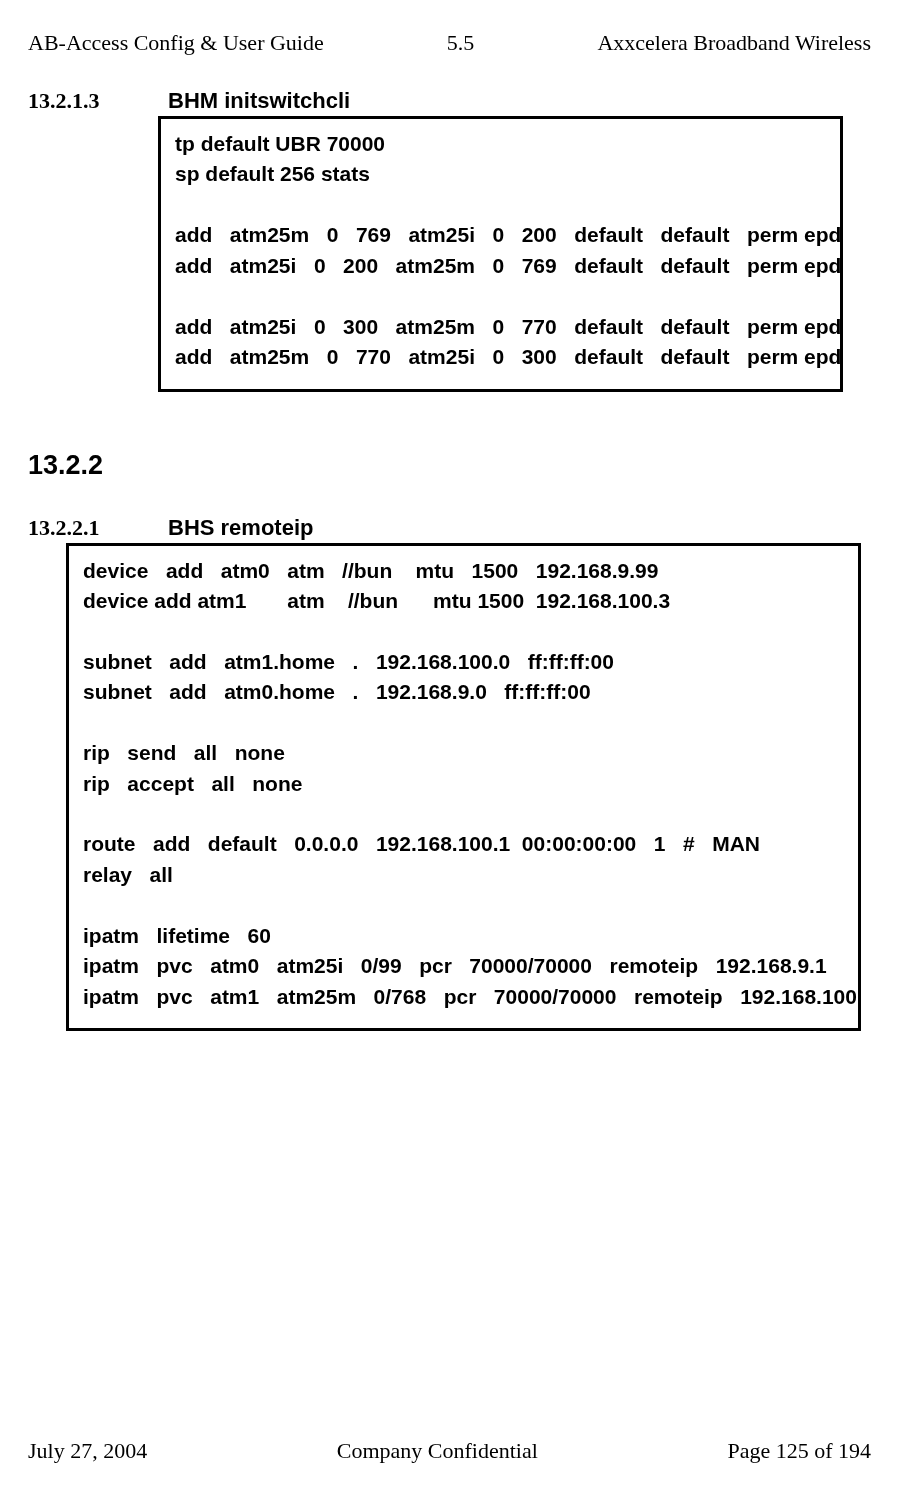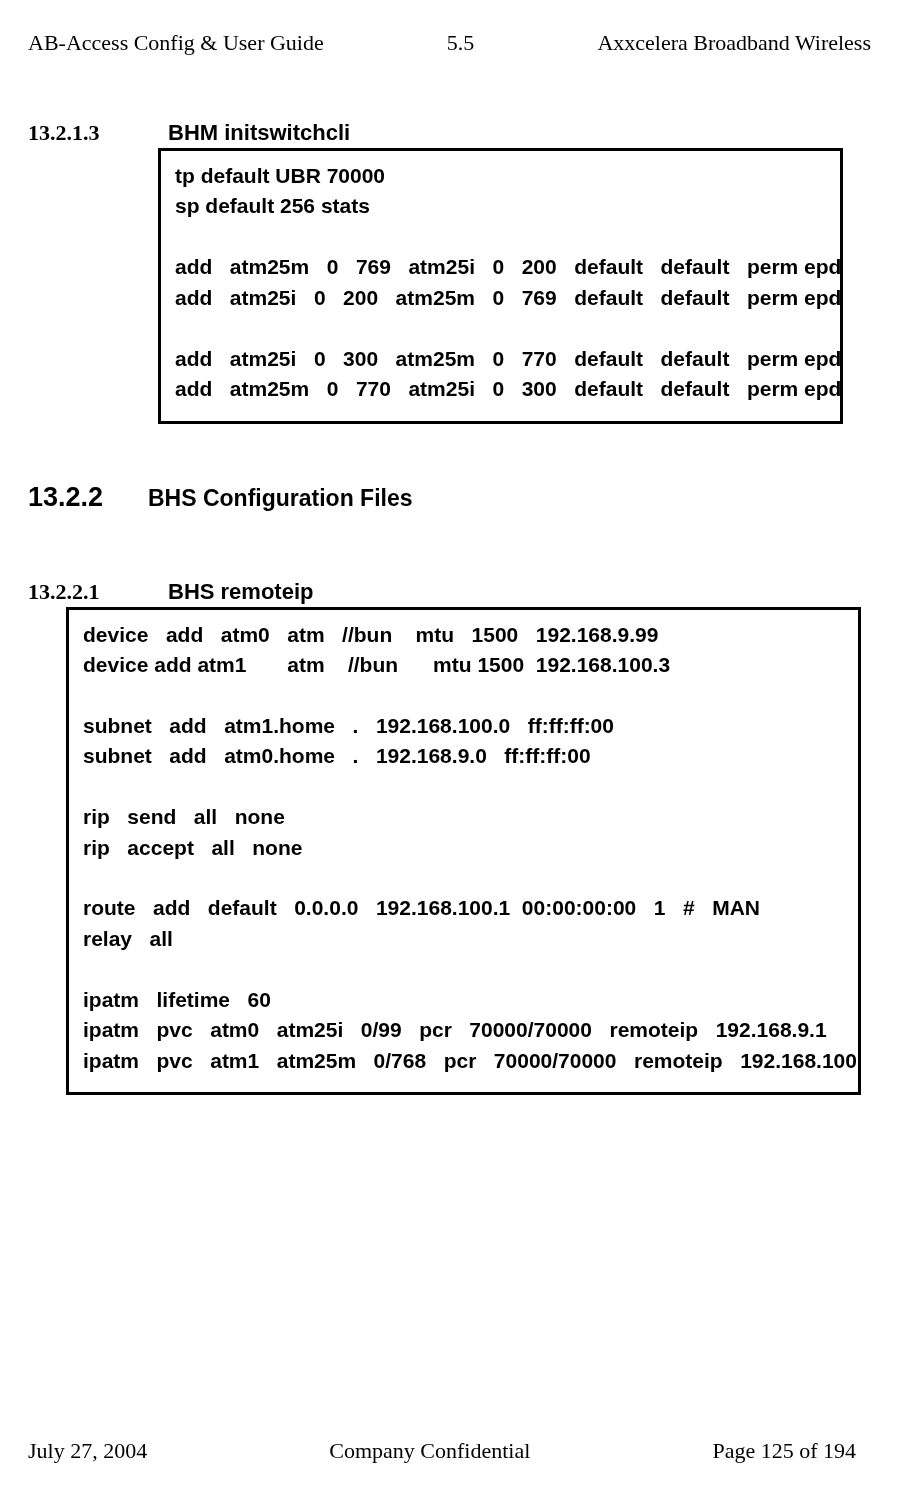--- a/index.html
+++ b/index.html
@@ -30,21 +30,20 @@
     .sec-num {
       font-family: Liberation Serif, serif;
       font-weight: bold;
       font-size: 22px;
       min-width: 140px;
     }
     .sec-title {
       font-family: Arial, Helvetica, sans-serif;
       font-weight: bold;
       font-size: 22px;
-      margin-top: 32px;
     }
     .sec-num-2 {
       font-family: Arial, Helvetica, sans-serif;
       font-weight: bold;
       font-size: 27px;
       min-width: 120px;
     }
     .sec-title-2 {
       font-family: Arial, Helvetica, sans-serif;
       font-weight: bold;
@@ -73,21 +72,21 @@
     .gap-medium {
       height: 52px;
     }
     .gap-small {
       height: 28px;
     }
     .bottom-footer {
       position: absolute;
       bottom: 30px;
       left: 28px;
-      right: 43px;
+      right: 28px;
       display: flex;
       justify-content: space-between;
       font-size: 22px;
     }
   </style>
 </head>
 <body>
 
 <div class="top-header">
   <span>AB-Access Config &amp; User Guide</span>
@@ -106,21 +105,20 @@
 add   atm25i   0   200   atm25m   0   769   default   default   perm epd
 
 add   atm25i   0   300   atm25m   0   770   default   default   perm epd
 add   atm25m   0   770   atm25i   0   300   default   default   perm epd
 </div>
 
 <div class="gap-medium"></div>
 
 <div class="section-row">
   <span class="sec-num-2">13.2.2</span>
-  <span class="sec-title-2">BHS Configuration Files</span>
 </div>
 
 <div class="gap-small"></div>
 
 <div class="section-row">
   <span class="sec-num">13.2.2.1</span>
   <span class="sec-title">BHS remoteip</span>
 </div>
 <div class="code-box box2">device   add   atm0   atm   //bun    mtu   1500   192.168.9.99
 device add atm1       atm    //bun      mtu 1500  192.168.100.3

